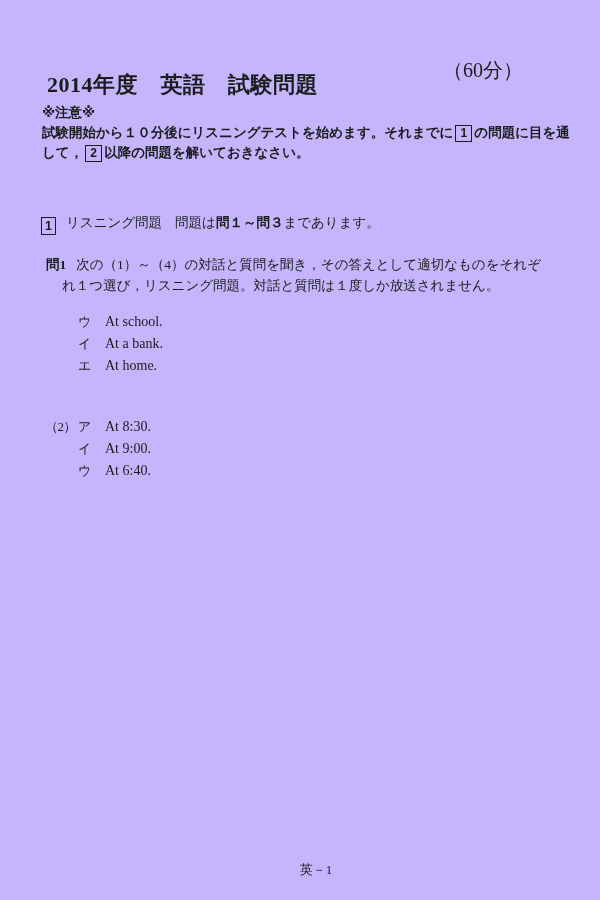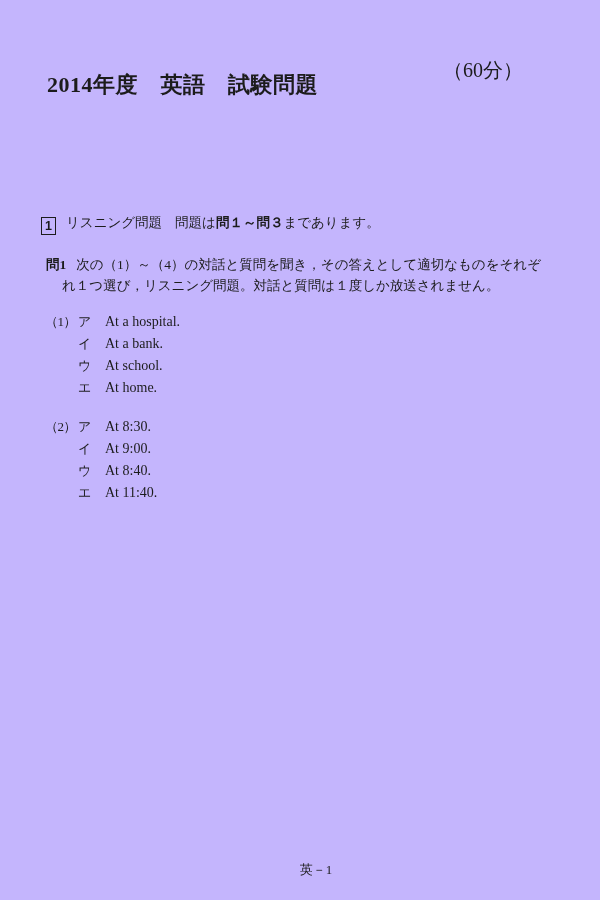--- a/index.html
+++ b/index.html
@@ -132,55 +132,54 @@
   }
 </style>
 </head>
 <body>
 
 <div class="page">
 
   <h1 class="title">2014年度　英語　試験問題</h1>
   <div class="duration">（60分）</div>
 
+  <section class="notice">
+    <div class="notice-line">※注意※</div>
+    <div class="notice-line"><span>試験開始から１０分後にリスニングテストを始めます。それまでに</span><span class="numbox">1</span><span>の問題に目を通</span></div>
+    <div class="notice-line"><span>して，</span><span class="numbox">2</span><span>以降の問題を解いておきなさい。</span></div>
+  </section>
 
   <section class="sec1">
     <span class="sec-numbox">1</span><span class="sec-title">リスニング問題</span><span>問題は</span><span class="sec-sub-bold">問１～問３</span><span>まであります。</span>
   </section>
 
   <section class="q1">
     <div class="q1-line1"><span class="q1-label">問1</span><span>次の（1）～（4）の対話と質問を聞き，その答えとして適切なものをそれぞ</span></div>
     <div class="q1-line2">れ１つ選び，リスニング問題。対話と質問は１度しか放送されません。</div>
   </section>
 
   <div class="opt-group opt-group-1">
     <div class="opt-row">
-      <span class="opt-num">（1）</span><span class="opt-kana">ア</span><span class="opt-text">At a hospital.</span>
+      <span class="opt-num"></span><span class="opt-kana">ウ</span><span class="opt-text">At school.</span>
     </div>
     <div class="opt-row">
       <span class="opt-num"></span><span class="opt-kana">イ</span><span class="opt-text">At a bank.</span>
-    </div>
-    <div class="opt-row">
-      <span class="opt-num"></span><span class="opt-kana">ウ</span><span class="opt-text">At school.</span>
     </div>
     <div class="opt-row">
       <span class="opt-num"></span><span class="opt-kana">エ</span><span class="opt-text">At home.</span>
     </div>
   </div>
 
   <div class="opt-group opt-group-2">
     <div class="opt-row">
       <span class="opt-num">（2）</span><span class="opt-kana">ア</span><span class="opt-text">At 8:30.</span>
     </div>
     <div class="opt-row">
       <span class="opt-num"></span><span class="opt-kana">イ</span><span class="opt-text">At 9:00.</span>
     </div>
     <div class="opt-row">
-      <span class="opt-num"></span><span class="opt-kana">ウ</span><span class="opt-text">At 8:40.</span>
-    </div>
-    <div class="opt-row">
-      <span class="opt-num"></span><span class="opt-kana">エ</span><span class="opt-text">At 11:40.</span>
+      <span class="opt-num"></span><span class="opt-kana">ウ</span><span class="opt-text">At 6:40.</span>
     </div>
   </div>
 
   <div class="footer">英－1</div>
 
 </div>
 
 </body></html>

